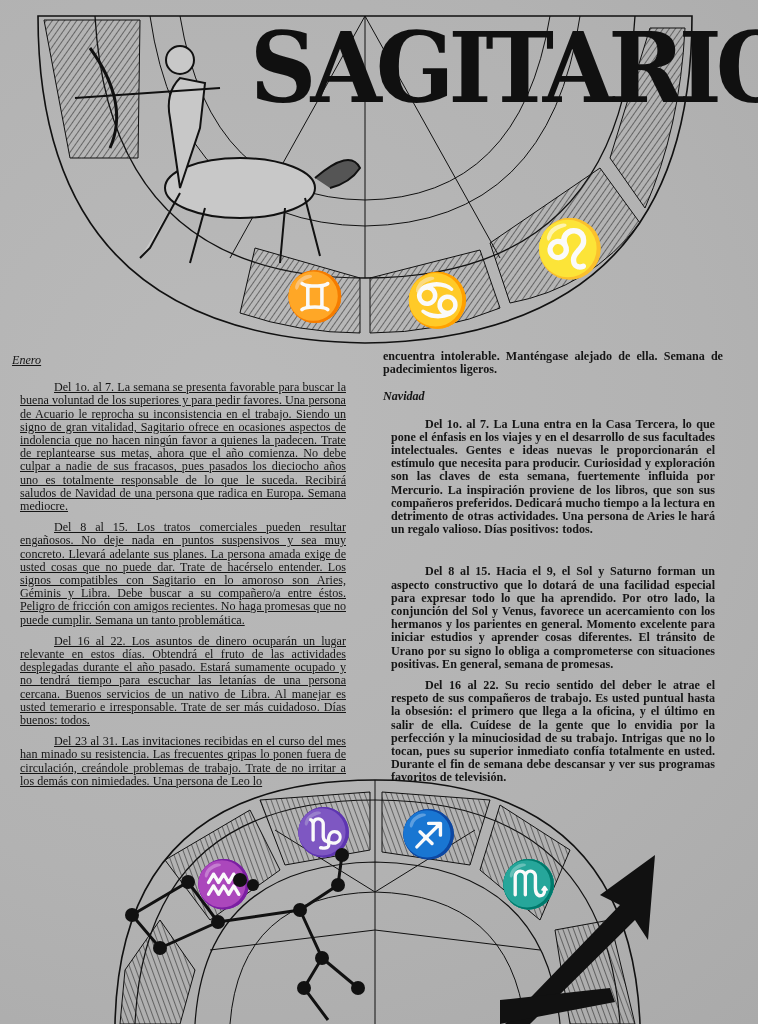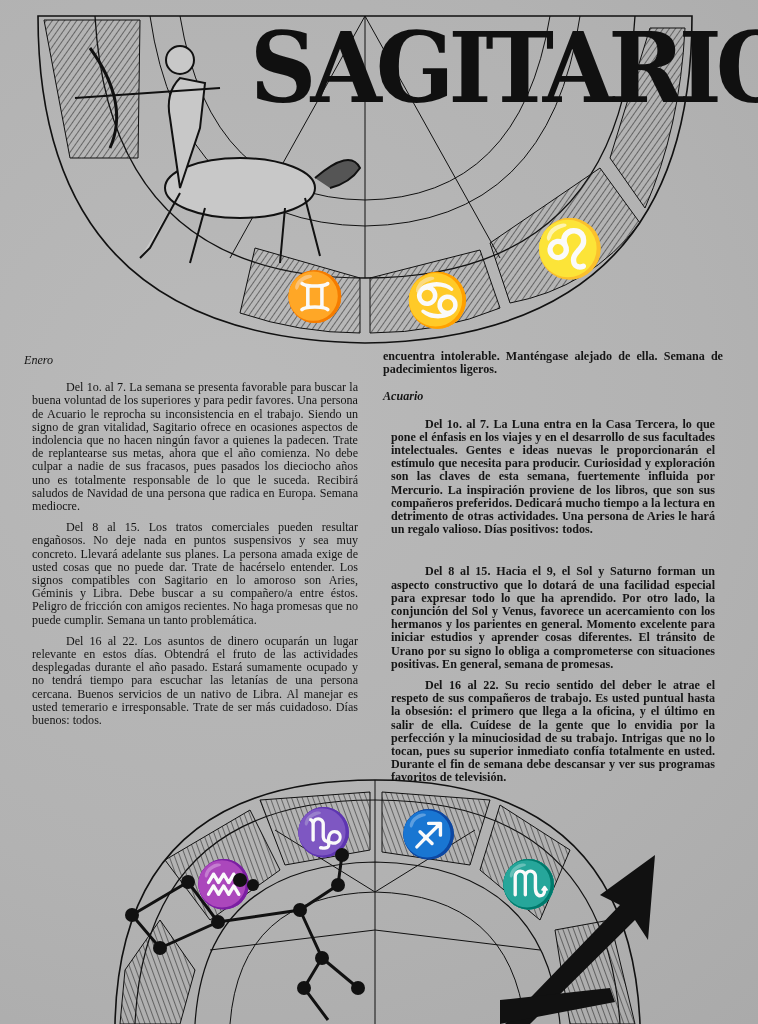--- a/index.html
+++ b/index.html
@@ -11,21 +11,21 @@
     color:#151515;
   }
   .header-art { position:absolute; left:30px; top:8px; width:700px; height:340px; }
   .title {
     position:absolute; left:250px; top:8px; width:480px; height:120px;
     font-family:"DejaVu Serif","Liberation Serif",serif; font-weight:bold;
     font-size:92px; letter-spacing:-6px; color:#101010; line-height:120px;
     transform: scaleY(1.05);
   }
   .col { position:absolute; font-size:12.1px; line-height:13.2px; text-align:justify; }
-  .col-left { left:24px; top:350px; width:342px; }
+  .col-left { left:12px; top:350px; width:342px;text-decoration:underline; }
   .col-right { left:383px; top:350px; width:340px;font-weight:bold; }
   .month { font-style:italic; margin:4px 0 14px 0; }
   .para { text-indent:34px; margin:8px; }
   .col-right .month { margin:14px 0 14px 0; }
   .gap { height:13px; }
   .footer-art { position:absolute; left:100px; top:770px; width:658px; height:254px; }
 </style>
 </head>
 <body>
 
@@ -65,25 +65,26 @@
   </g>
 </svg>
 
 <div class="title">SAGITARIO</div>
 
 <div class="col col-left">
   <div class="month">Enero</div>
   <p class="para">Del 1o. al 7. La semana se presenta favorable para buscar la buena voluntad de los superiores y para pedir favores. Una persona de Acuario le reprocha su inconsistencia en el trabajo. Siendo un signo de gran vitalidad, Sagitario ofrece en ocasiones aspectos de indolencia que no hacen ningún favor a quienes la padecen. Trate de replantearse sus metas, ahora que el año comienza. No debe culpar a nadie de sus fracasos, pues pasados los dieciocho años uno es totalmente responsable de lo que le suceda. Recibirá saludos de Navidad de una persona que radica en Europa. Semana mediocre.</p>
   <p class="para">Del 8 al 15. Los tratos comerciales pueden resultar engañosos. No deje nada en puntos suspensivos y sea muy concreto. Llevará adelante sus planes. La persona amada exige de usted cosas que no puede dar. Trate de hacérselo entender. Los signos compatibles con Sagitario en lo amoroso son Aries, Géminis y Libra. Debe buscar a su compañero/a entre éstos. Peligro de fricción con amigos recientes. No haga promesas que no puede cumplir. Semana un tanto problemática.</p>
   <p class="para">Del 16 al 22. Los asuntos de dinero ocuparán un lugar relevante en estos días. Obtendrá el fruto de las actividades desplegadas durante el año pasado. Estará sumamente ocupado y no tendrá tiempo para escuchar las letanías de una persona cercana. Buenos servicios de un nativo de Libra. Al manejar es usted temerario e irresponsable. Trate de ser más cuidadoso. Días buenos: todos.</p>
+  <p class="para">Del 23 al 31. Las invitaciones recibidas en el curso del mes han minado su resistencia. Las frecuentes gripas lo ponen fuera de circulación, creándole problemas de trabajo. Trate de no irritar a los demás con nimiedades. Una persona de Leo lo</p>
 </div>
 
 <div class="col col-right">
   <p style="margin:0">encuentra intolerable. Manténgase alejado de ella. Semana de padecimientos ligeros.</p>
-  <div class="month">Acuario</div>
+  <div class="month">Navidad</div>
   <p class="para">Del 1o. al 7. La Luna entra en la Casa Tercera, lo que pone el énfasis en los viajes y en el desarrollo de sus facultades intelectuales. Gentes e ideas nuevas le proporcionarán el estímulo que necesita para producir. Curiosidad y exploración son las claves de esta semana, fuertemente influida por Mercurio. La inspiración proviene de los libros, que son sus compañeros preferidos. Dedicará mucho tiempo a la lectura en detrimento de otras actividades. Una persona de Aries le hará un regalo valioso. Días positivos: todos.</p>
   <div class="gap"></div>
   <p class="para">Del 8 al 15. Hacia el 9, el Sol y Saturno forman un aspecto constructivo que lo dotará de una facilidad especial para expresar todo lo que ha aprendido. Por otro lado, la conjunción del Sol y Venus, favorece un acercamiento con los hermanos y los parientes en general. Momento excelente para iniciar estudios y aprender cosas diferentes. El tránsito de Urano por su signo lo obliga a comprometerse con situaciones positivas. En general, semana de promesas.</p>
   <p class="para">Del 16 al 22. Su recio sentido del deber le atrae el respeto de sus compañeros de trabajo. Es usted puntual hasta la obsesión: el primero que llega a la oficina, y el último en salir de ella. Cuídese de la gente que lo envidia por la perfección y la minuciosidad de su trabajo. Intrigas que no lo tocan, pues su superior inmediato confía totalmente en usted. Durante el fin de semana debe descansar y ver sus programas favoritos de televisión.</p>
 </div>
 
 <svg class="footer-art" viewBox="0 0 658 254">
   <defs>
     <pattern id="hatch2" width="5" height="5" patternUnits="userSpaceOnUse" patternTransform="rotate(-20)">
       <line x1="0" y1="0" x2="0" y2="5" stroke="#222" stroke-width="1.1"></line>

